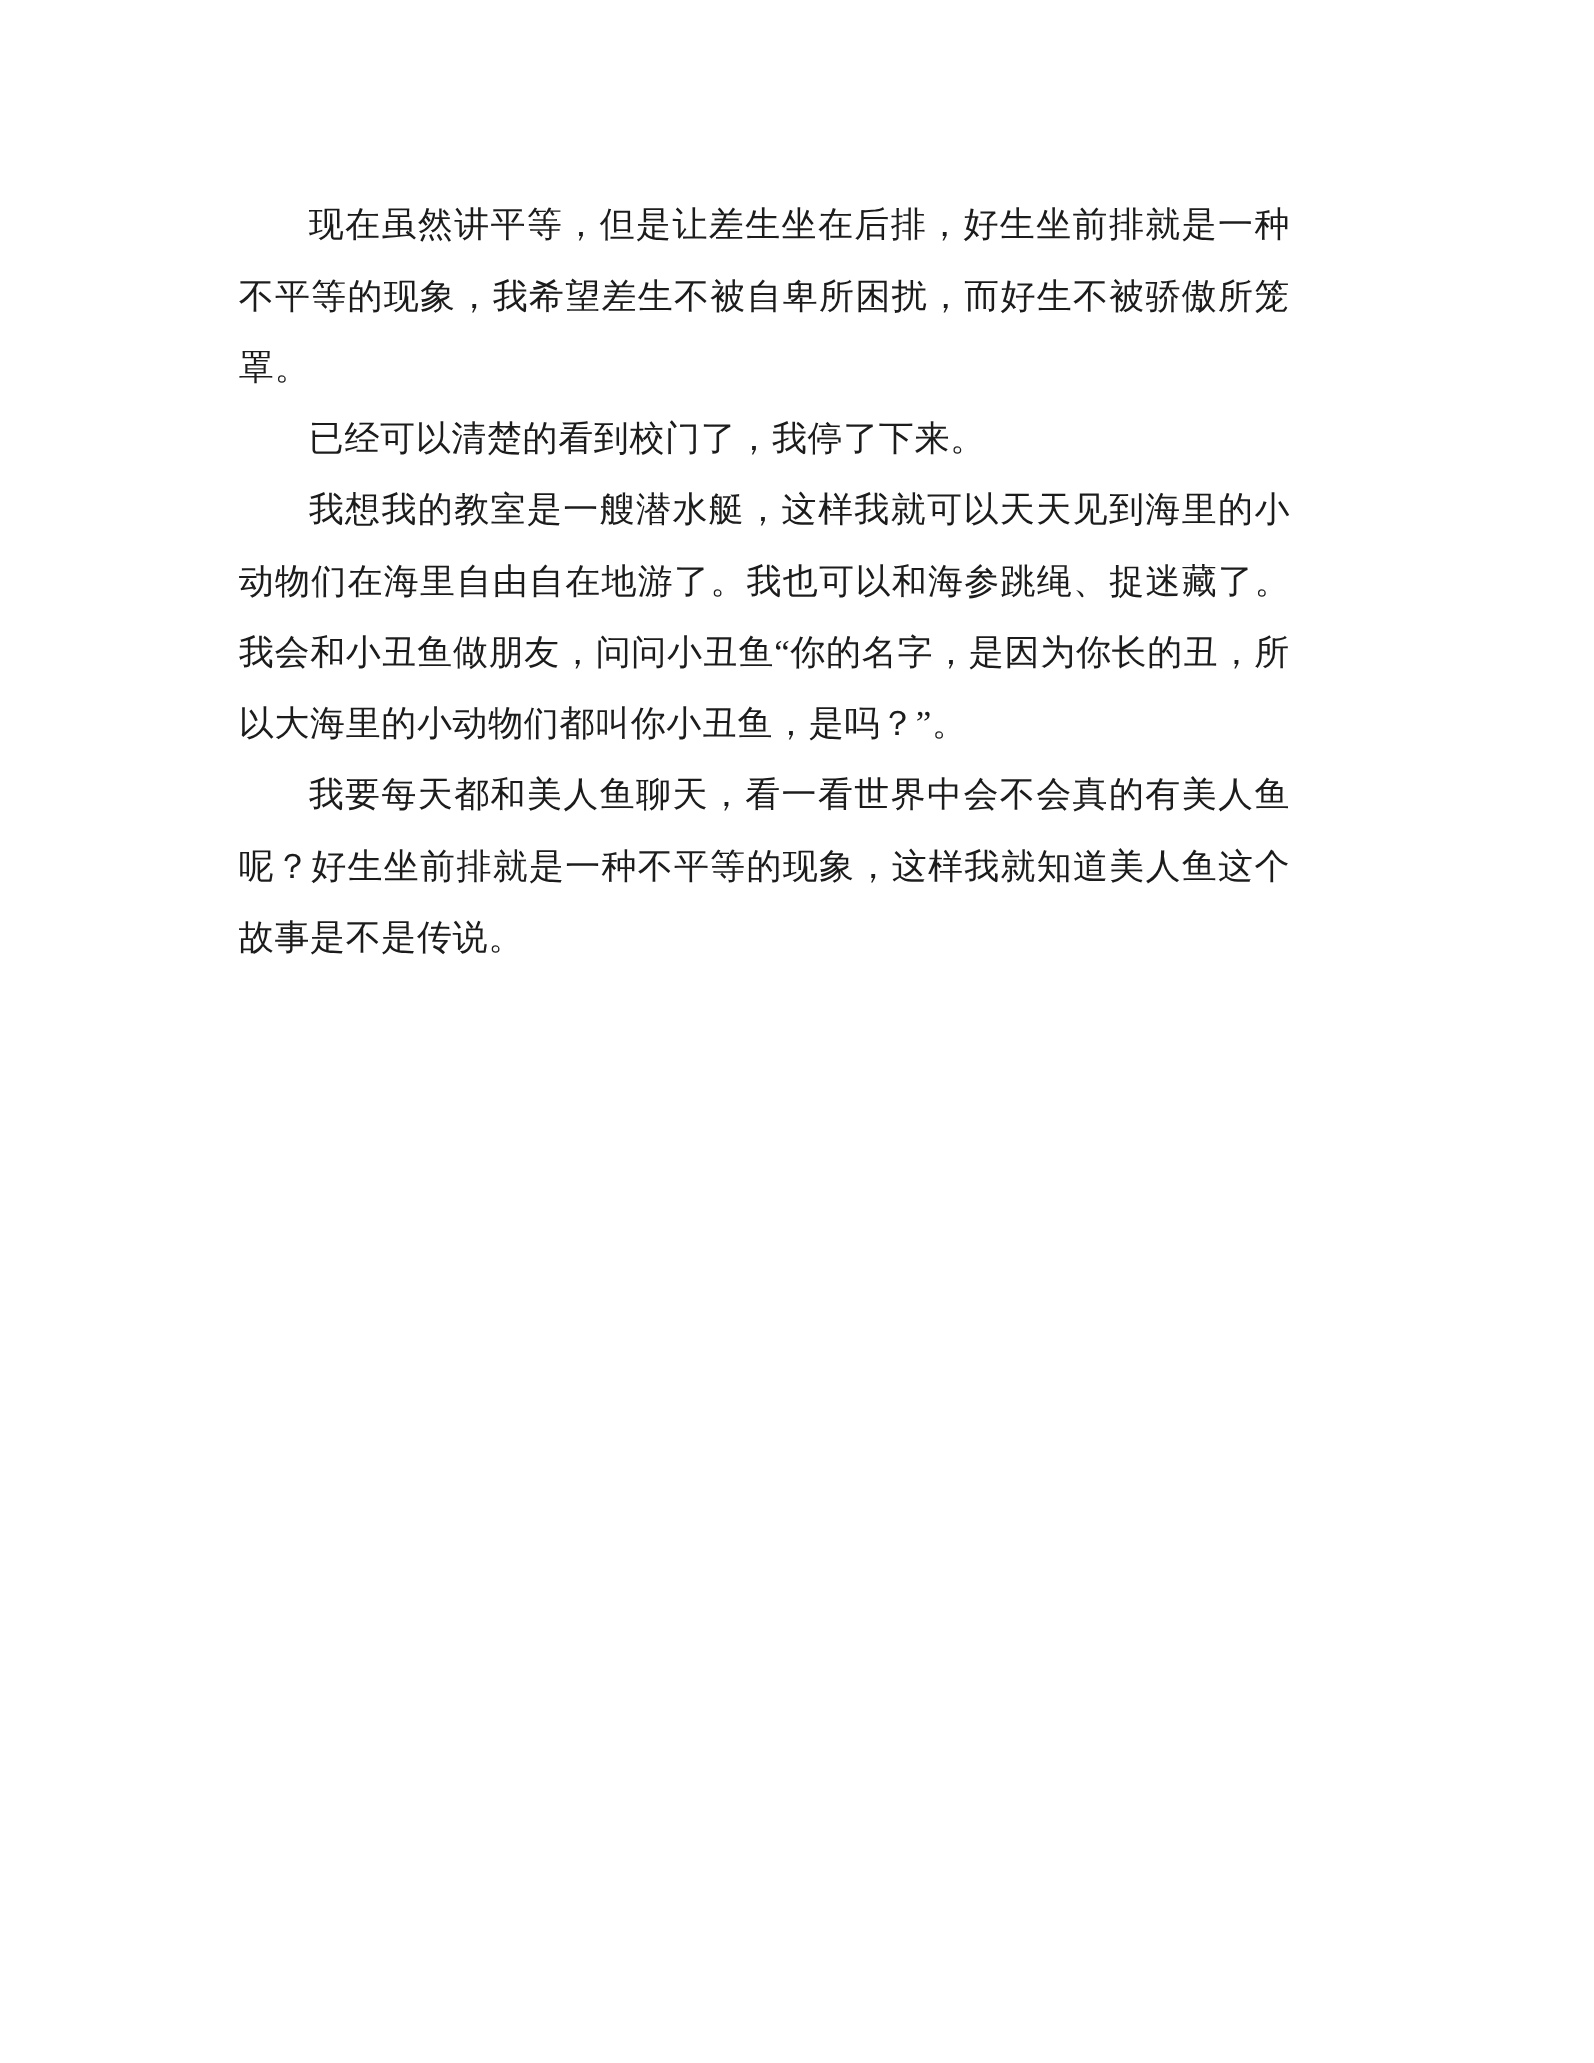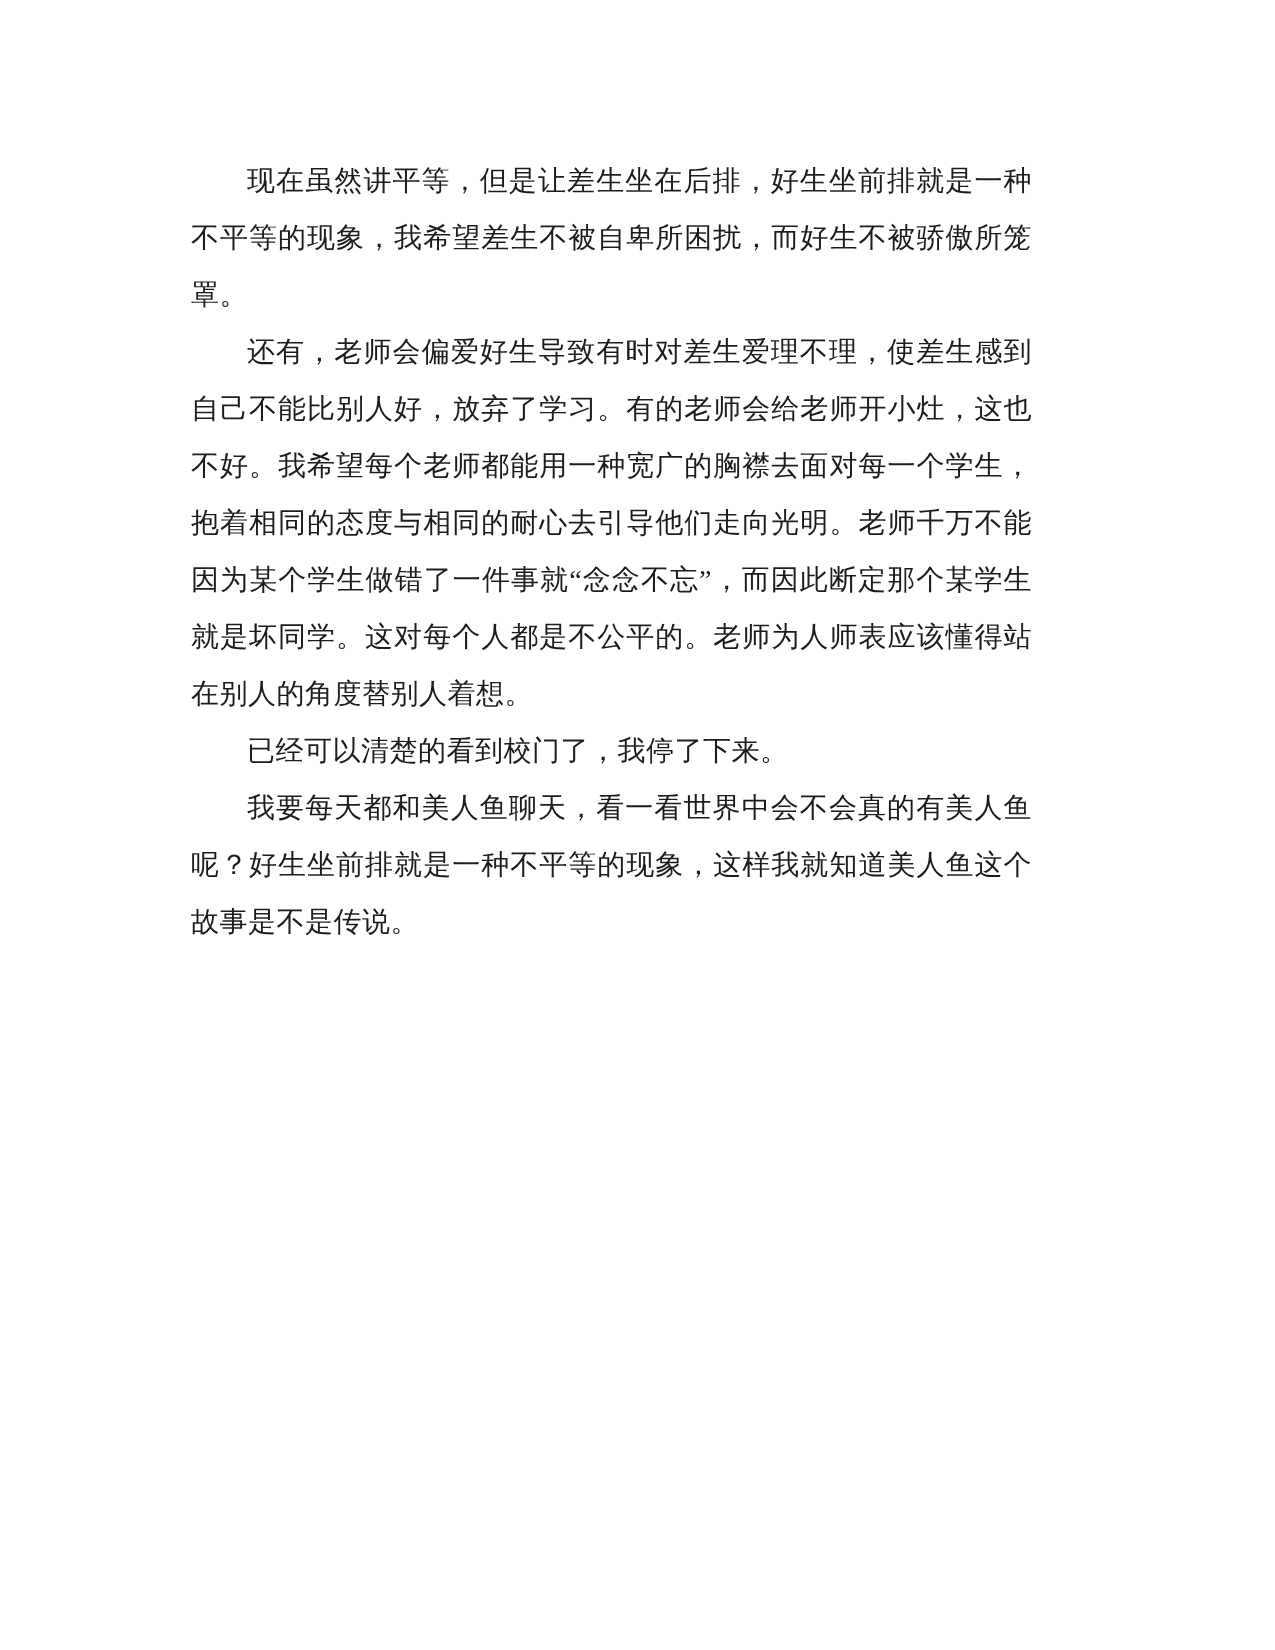--- a/index.html
+++ b/index.html
@@ -32,16 +32,16 @@
     line-break: anywhere;
     word-break: break-all;
     letter-spacing: 0.5px;
   }
 </style>
 </head>
 <body>
 
 <div class="page">
   <p class="para">现在虽然讲平等，但是让差生坐在后排，好生坐前排就是一种不平等的现象，我希望差生不被自卑所困扰，而好生不被骄傲所笼罩。</p>
-  <p class="para">还有，老师会偏爱好生导致有时对差生爱理不理，使差生感到自己不能比别人好，放弃了学习。有的老师会给老师开小灶，这也不好。我希望每个老师都能用一种宽广的胸襟去面对每一个学生，抱着相同的态度与相同的耐心去引导他们走向光明。老师千万不能因为某个学生做错了一件事就“念念不忘”，而因此断定那个某学生就是坏同学。这对每个人都是不公平的。老师为人师表应该懂得站在别人的角度替别人着想。</p>
   <p class="para">已经可以清楚的看到校门了，我停了下来。</p>
+  <p class="para">我想我的教室是一艘潜水艇，这样我就可以天天见到海里的小动物们在海里自由自在地游了。我也可以和海参跳绳、捉迷藏了。我会和小丑鱼做朋友，问问小丑鱼“你的名字，是因为你长的丑，所以大海里的小动物们都叫你小丑鱼，是吗？”。</p>
   <p class="para">我要每天都和美人鱼聊天，看一看世界中会不会真的有美人鱼呢？好生坐前排就是一种不平等的现象，这样我就知道美人鱼这个故事是不是传说。</p>
 </div>
 
 </body></html>

